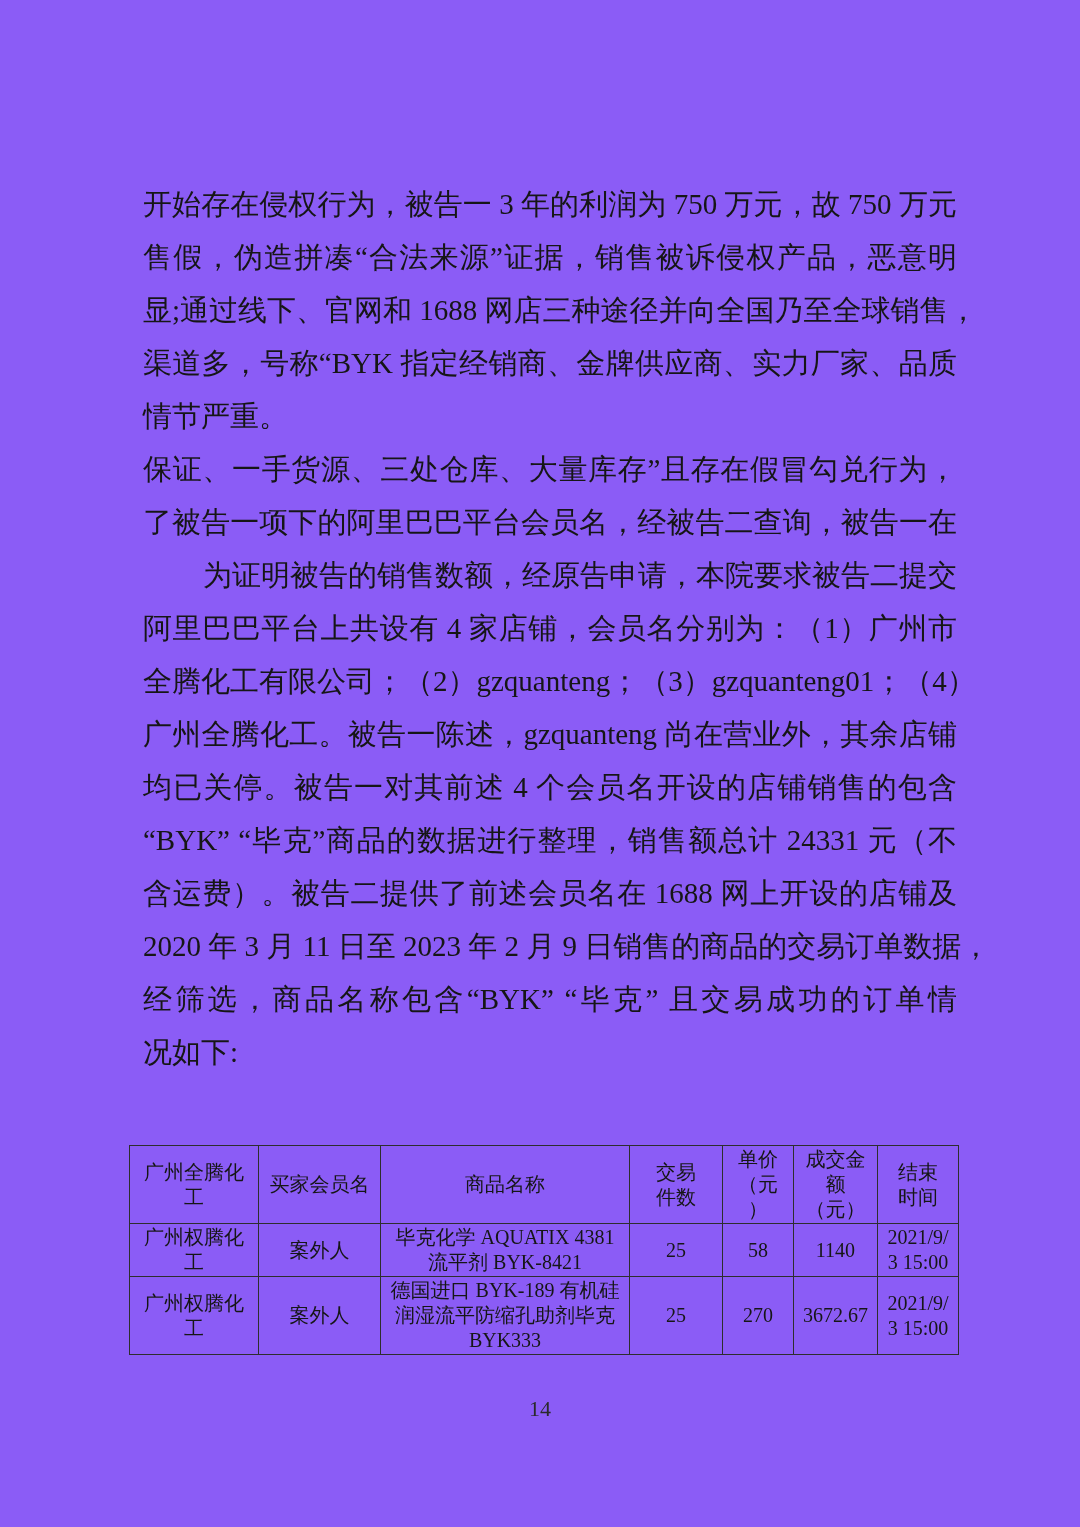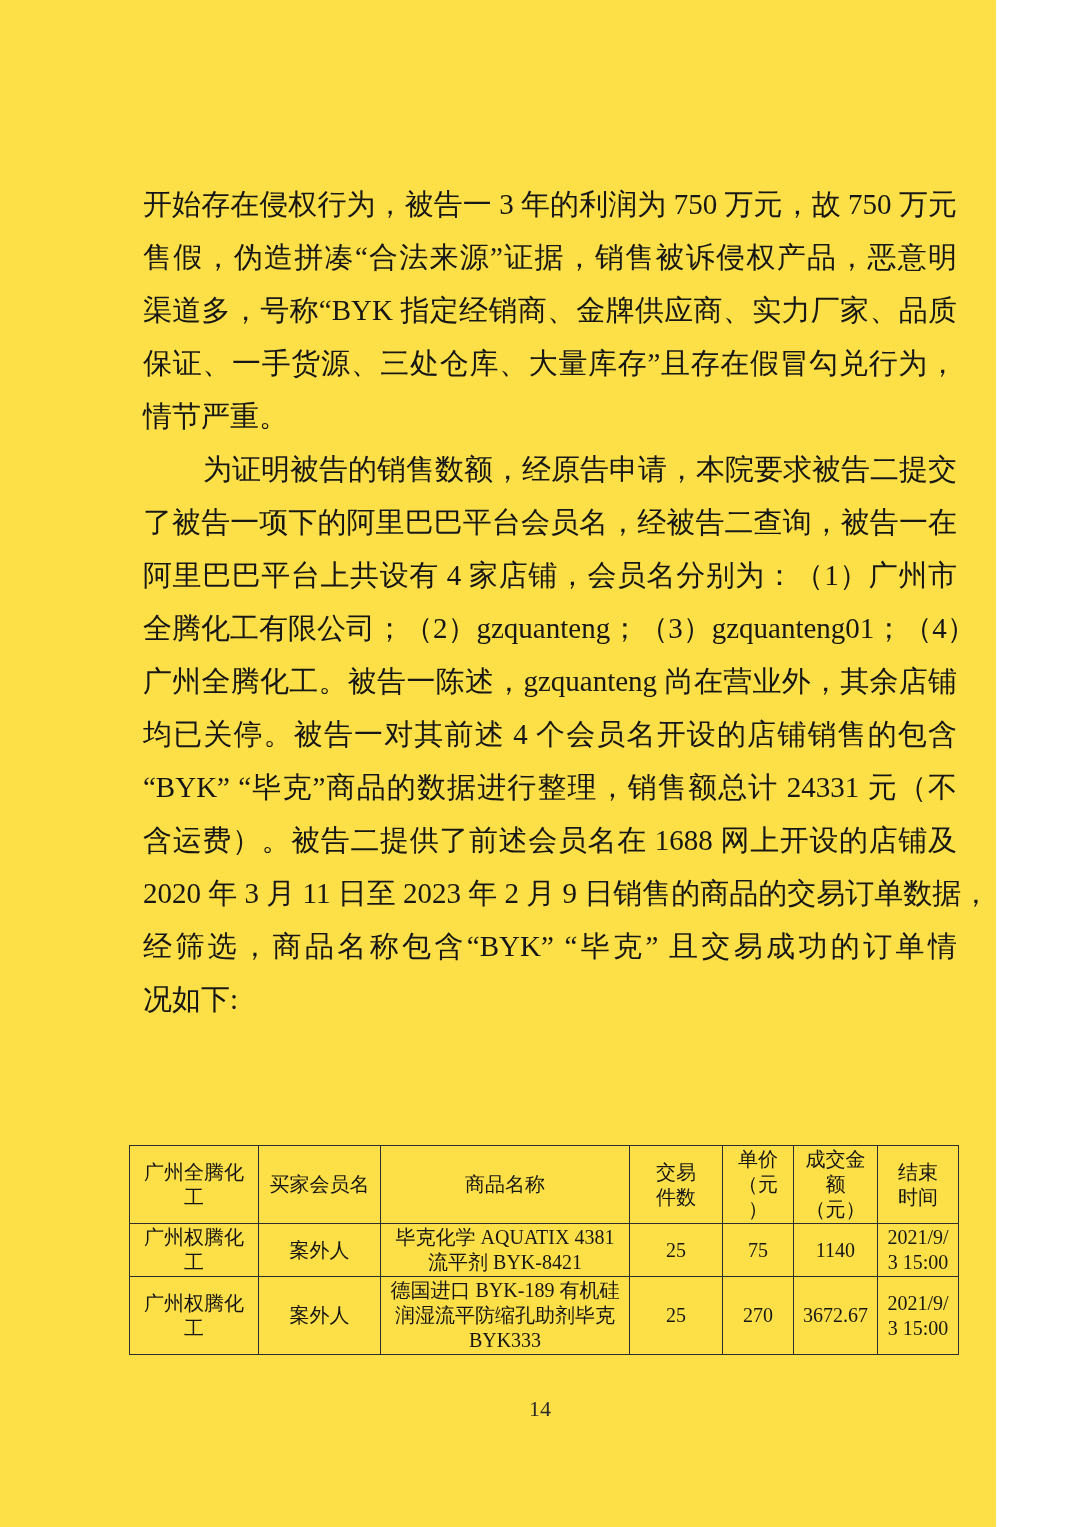--- a/index.html
+++ b/index.html
@@ -1,20 +1,20 @@
 <!DOCTYPE html>
 <html><head>
 <meta charset="utf-8">
 <style>
   html,body { margin:0; padding:0; background:#ffffff; }
   .page {
     position:relative;
-    width:996px;
+    width:1080px;
     height:1527px;
-    background:#fde047;
+    background:#8b5cf6;
     overflow:hidden;
     font-family:"Liberation Serif","DejaVu Serif",serif;
     color:#161616;
   }
   .text-block {
     position:absolute;
     left:143px;
     top:178px;
     width:814px;
   }
@@ -67,25 +67,26 @@
   }
 </style>
 </head>
 <body>
 
 <div class="page">
 
   <div class="text-block">
     <div class="t-line">开始存在侵权行为，被告一 3 年的利润为 750 万元，故 750 万元</div>
     <div class="t-line">售假，伪造拼凑“合法来源”证据，销售被诉侵权产品，恶意明</div>
+    <div class="t-line">显;通过线下、官网和 1688 网店三种途径并向全国乃至全球销售，</div>
     <div class="t-line">渠道多，号称“BYK 指定经销商、金牌供应商、实力厂家、品质</div>
+    <div class="t-line para-end">情节严重。</div>
     <div class="t-line">保证、一手货源、三处仓库、大量库存”且存在假冒勾兑行为，</div>
-    <div class="t-line para-end">情节严重。</div>
+    <div class="t-line">了被告一项下的阿里巴巴平台会员名，经被告二查询，被告一在</div>
     <div class="t-line indent">为证明被告的销售数额，经原告申请，本院要求被告二提交</div>
-    <div class="t-line">了被告一项下的阿里巴巴平台会员名，经被告二查询，被告一在</div>
     <div class="t-line">阿里巴巴平台上共设有 4 家店铺，会员名分别为：（1）广州市</div>
     <div class="t-line">全腾化工有限公司；（2）gzquanteng；（3）gzquanteng01；（4）</div>
     <div class="t-line">广州全腾化工。被告一陈述，gzquanteng 尚在营业外，其余店铺</div>
     <div class="t-line">均已关停。被告一对其前述 4 个会员名开设的店铺销售的包含</div>
     <div class="t-line">“BYK” “毕克”商品的数据进行整理，销售额总计 24331 元（不</div>
     <div class="t-line">含运费）。被告二提供了前述会员名在 1688 网上开设的店铺及</div>
     <div class="t-line">2020 年 3 月 11 日至 2023 年 2 月 9 日销售的商品的交易订单数据，</div>
     <div class="t-line">经筛选，商品名称包含“BYK” “毕克”  且交易成功的订单情</div>
     <div class="t-line para-end">况如下:</div>
   </div>
@@ -126,21 +127,21 @@
         <th>
             <span class="hl">结束</span>
             <span class="hl">时间</span>
           </th>
       </tr>
       <tr class="r1">
         <td>广州权腾化工</td>
         <td>案外人</td>
         <td>毕克化学 AQUATIX 4381 流平剂 BYK-8421</td>
         <td>25</td>
-        <td>75</td>
+        <td>58</td>
         <td class="break">1140</td>
         <td>2021/9/3 15:00</td>
       </tr>
       <tr class="r2">
         <td>广州权腾化工</td>
         <td>案外人</td>
         <td>德国进口 BYK-189 有机硅润湿流平防缩孔助剂毕克 BYK333</td>
         <td>25</td>
         <td>270</td>
         <td class="break">3672.67</td>

